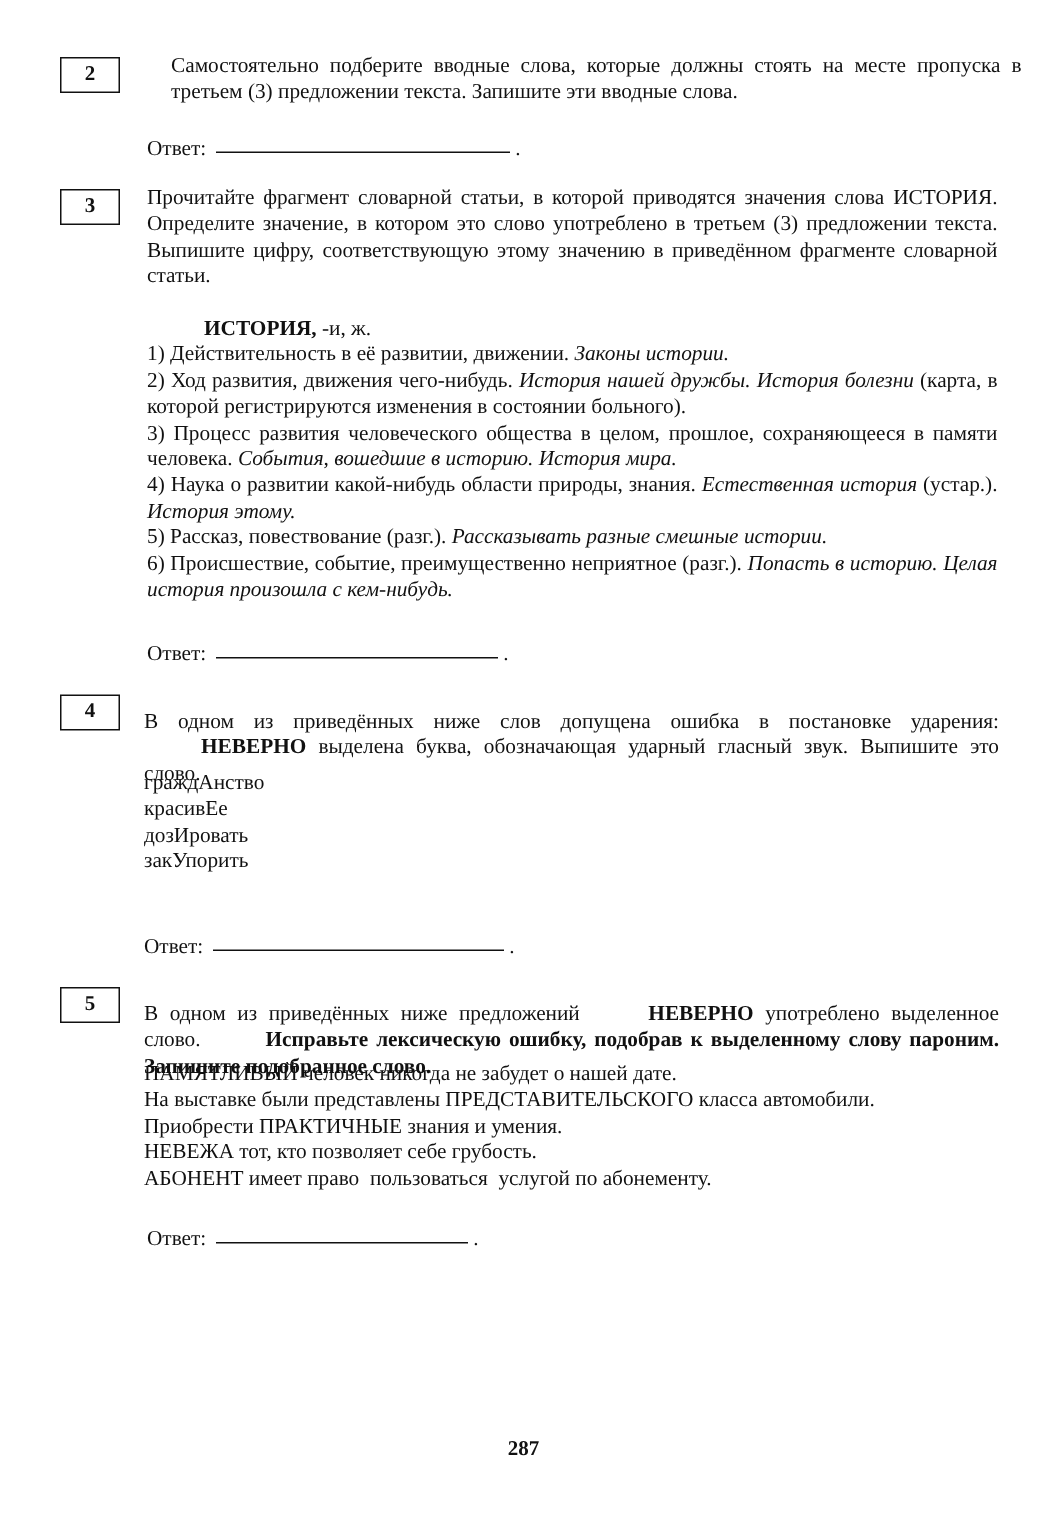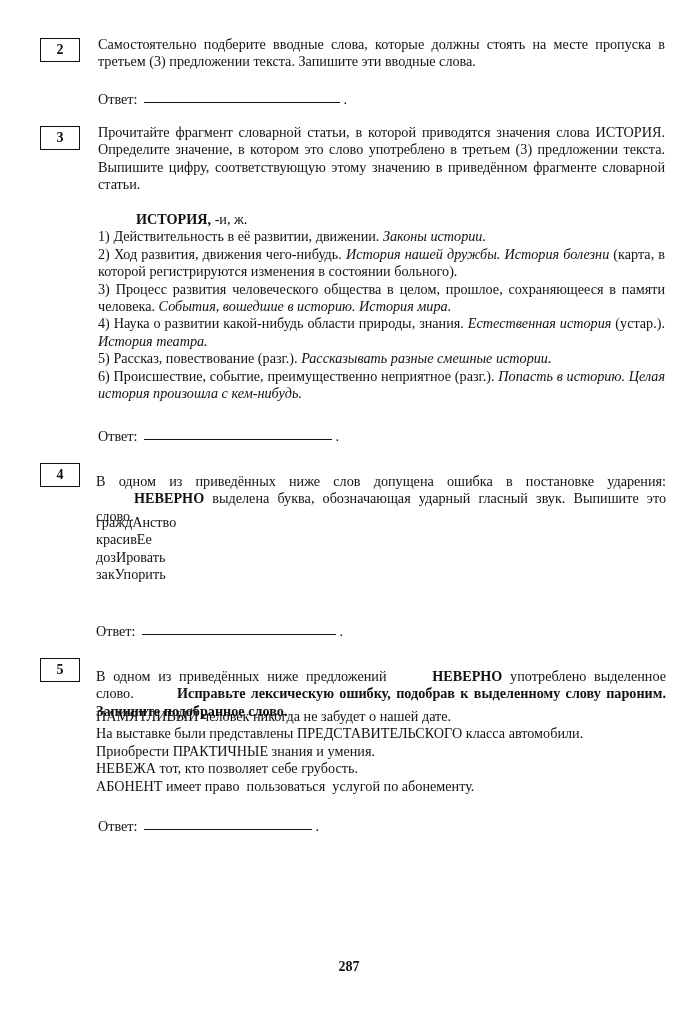--- a/index.html
+++ b/index.html
@@ -34,37 +34,37 @@
     .page-num {
       position: absolute; left: 0; width: 698px; top: 958px; text-align: center;
       font-weight: bold; font-size: 14px;
     }
   </style>
 </head>
 <body>
 
 <div class="task task2" style="top:36px;">
   <div class="num-box" style="top:2px;">2</div>
-  <div class="task-text" style="top:0;">Самостоятельно подберите вводные слова, которые должны стоять на месте пропуска в третьем (3) предложении текста. Запишите эти вводные слова.</div>
+  <div class="task-text" style="top:0;margin-left:16px;">Самостоятельно подберите вводные слова, которые должны стоять на месте пропуска в третьем (3) предложении текста. Запишите эти вводные слова.</div>
   <div class="answer" style="top:55px;">
     <span>Ответ:</span><span class="line" style="width:196px;"></span><span class="dot">.</span>
   </div>
 </div>
 
 <div class="task task3" style="top:124px;">
   <div class="num-box" style="top:2px;">3</div>
   <div class="task-text" style="top:0;">Прочитайте фрагмент словарной статьи, в которой приводятся значения слова ИСТОРИЯ. Определите значение, в котором это слово употреблено в третьем (3) предложении текста. Выпишите цифру, соответствующую этому значению в приведённом фрагменте словарной статьи.</div>
 </div>
 
 <div class="dict" style="top:211px;">
   <p><b>ИСТОРИЯ,</b><span> -и, ж.</span></p>
   <p><span>1) </span><span>Действительность в её развитии, движении. </span><i>Законы истории.</i></p>
   <p><span>2) </span><span>Ход развития, движения чего-нибудь. </span><i>История нашей дружбы. История болезни</i><span> (карта, в которой регистрируются изменения в состоянии больного).</span></p>
   <p><span>3) </span><span>Процесс развития человеческого общества в целом, прошлое, сохраняющееся в памяти человека. </span><i>События, вошедшие в историю. История мира.</i></p>
-  <p><span>4) </span><span>Наука о развитии какой-нибудь области природы, знания. </span><i>Естественная история</i><span> (устар.). </span><i>История театра.</i></p>
+  <p><span>4) </span><span>Наука о развитии какой-нибудь области природы, знания. </span><i>Естественная история</i><span> (устар.). </span><i>История этому.</i></p>
   <p><span>5) </span><span>Рассказ, повествование (разг.). </span><i>Рассказывать разные смешные истории.</i></p>
   <p><span>6) </span><span>Происшествие, событие, преимущественно неприятное (разг.). </span><i>Попасть в историю. Целая история произошла с кем-нибудь.</i></p>
 </div>
 
 <div class="answer" style="top:428px;">
   <span>Ответ:</span><span class="line" style="width:188px;"></span><span class="dot">.</span>
 </div>
 
 <div class="task task4" style="top:461px;">
   <div class="num-box" style="top:2px;">4</div>

